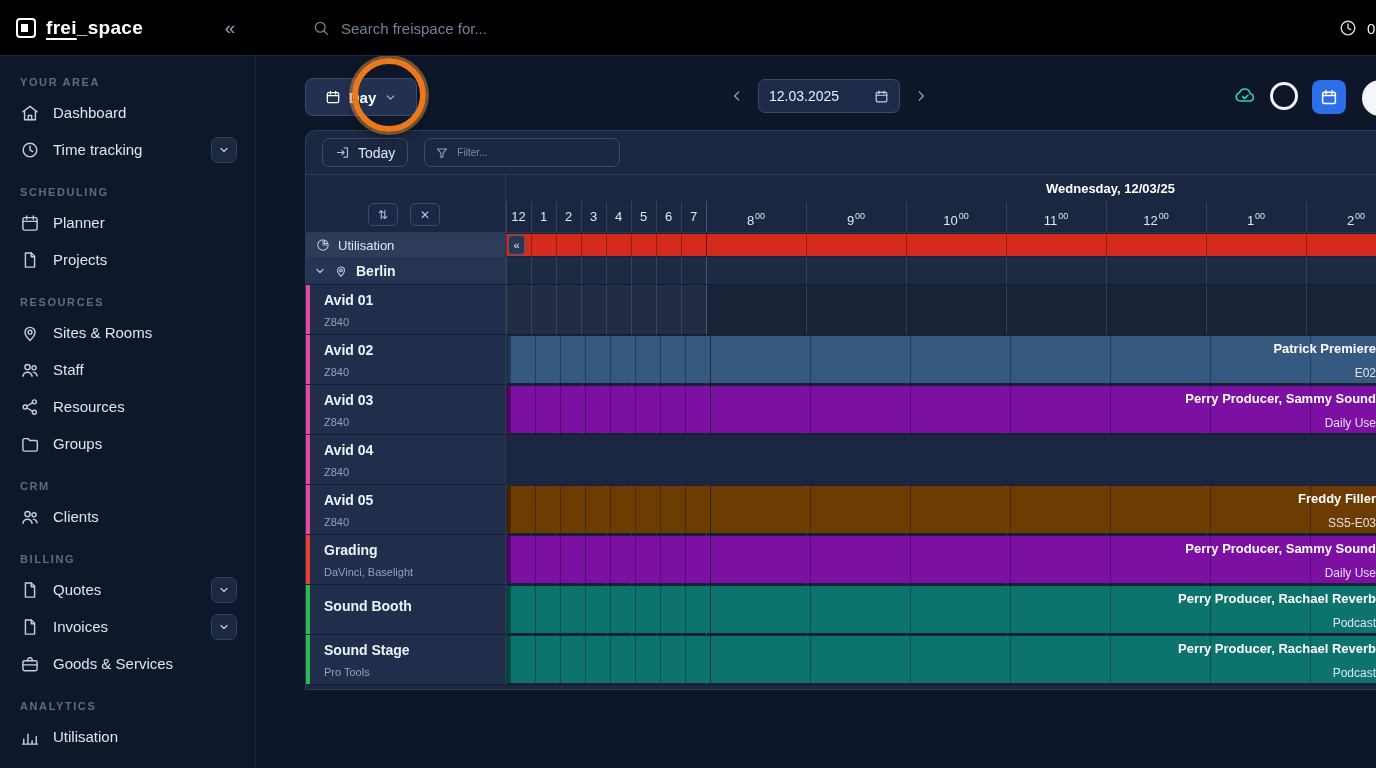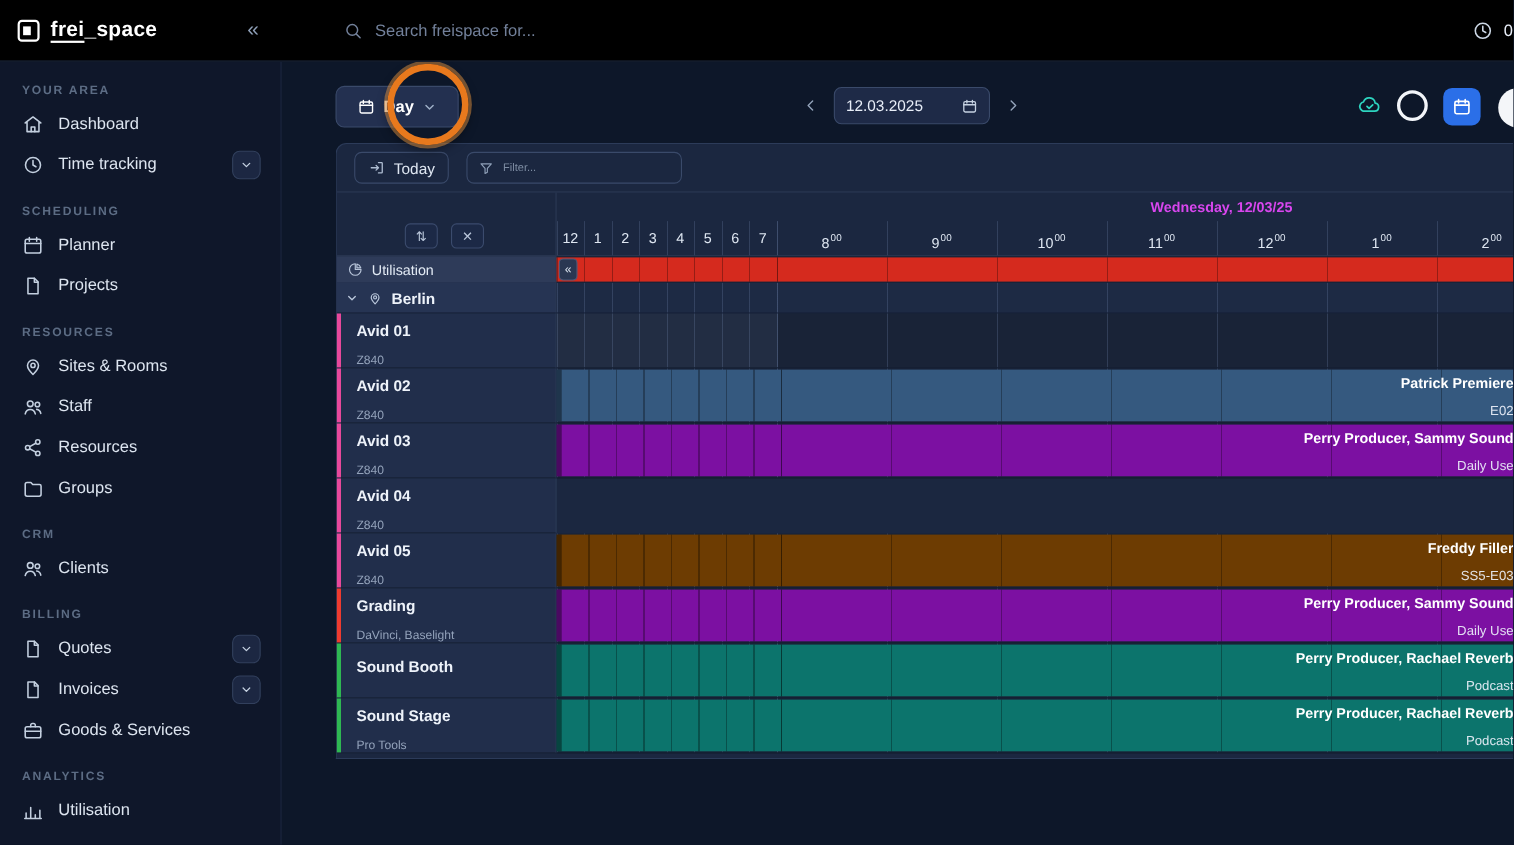--- a/index.html
+++ b/index.html
@@ -77,21 +77,21 @@
     color:#e8eef8; font-size:10px; }
   .filter-box input::placeholder { color:#7e8da3; }
 
   .grid-header { position:relative; height:58px; border-bottom:1px solid #2b3954; }
   .gh-left { position:absolute; left:0; top:0; width:200px; height:100%; border-right:1px solid #2b3954; }
   .mini-btn { position:absolute; top:28px; width:30px; height:23px; background:#1c2946; border:1px solid #3b4b6d;
     border-radius:5px; color:#b9c6da; font-size:12px; line-height:20px; cursor:pointer; }
   .mini-btn.swap { left:62px; }
   .mini-btn.clear { left:104px; }
   .gh-right { position:absolute; left:200px; right:0; top:0; height:100%; }
-  .day-label { position:absolute; left:540px; top:6px; width:240px; font-size:13px; font-weight:700; color:#d946ef; }
+  .day-label { position:absolute; left:540px; top:6px; width:240px; font-size:13px; font-weight:700; color:#ffffff; }
   .hours { position:absolute; left:0; right:0; bottom:0; height:31px; font-size:13px; color:#dfe7f2; }
   .hc { position:absolute; top:0; width:25px; text-align:center; line-height:31px; }
   .he { position:absolute; top:0; width:100px; text-align:center; line-height:31px; }
   .he sup { font-size:9px; vertical-align:6px; margin-left:1px; }
 
   
   .vgrid { background-image:
       repeating-linear-gradient(to right, rgba(110,130,170,.28) 0 1px, transparent 1px 25px),
       repeating-linear-gradient(to right, rgba(110,130,170,.28) 0 1px, transparent 1px 100px);
     background-size:201px 100%, 1200px 100%;
@@ -119,21 +119,21 @@
   .group-left { width:200px; background:#263453; border-right:1px solid #2b3954; display:flex; align-items:center;
     gap:8px; padding-left:8px; color:#eef3fa; font-size:14px; font-weight:700; cursor:pointer; }
   .group-left svg { color:#b9c6da; }
   .group-right { flex:1; background-color:#1d2a44; }
 
   .res-row { display:flex; height:50px; }
   .rowleft { position:relative; width:200px; background:#212e4b; border-right:1px solid #2b3954;
     border-bottom:1px solid #141e33; padding:7px 0 0 18px; cursor:pointer; }
   .edge { position:absolute; left:0; top:0; bottom:0; width:4px; }
   .res-name { font-size:14px; font-weight:700; color:#eef3fa; }
-  .res-sub { font-size:11px; color:#93a2ba; margin-top:14px; }
+  .res-sub { font-size:11px; color:#93a2ba; margin-top:8px; }
   .rowright { position:relative; flex:1; background-color:#192337; border-bottom:1px solid #141e33; }
   .nightshade { position:absolute; left:0; top:0; bottom:0; width:201px; background:rgba(160,180,220,.07); }
   .booking { position:absolute; left:0; right:0; top:1px; bottom:1px; padding:5px 0 0 10px;
     border-left:4px solid rgba(0,0,0,.40); cursor:pointer;text-align:right; }
   .bk-title { font-size:13px; font-weight:600; color:#fff; }
   .bk-sub { font-size:12px; color:rgba(235,240,250,.92); margin-top:10px; }
 
   svg { display:block; }
 </style>
 </head>

